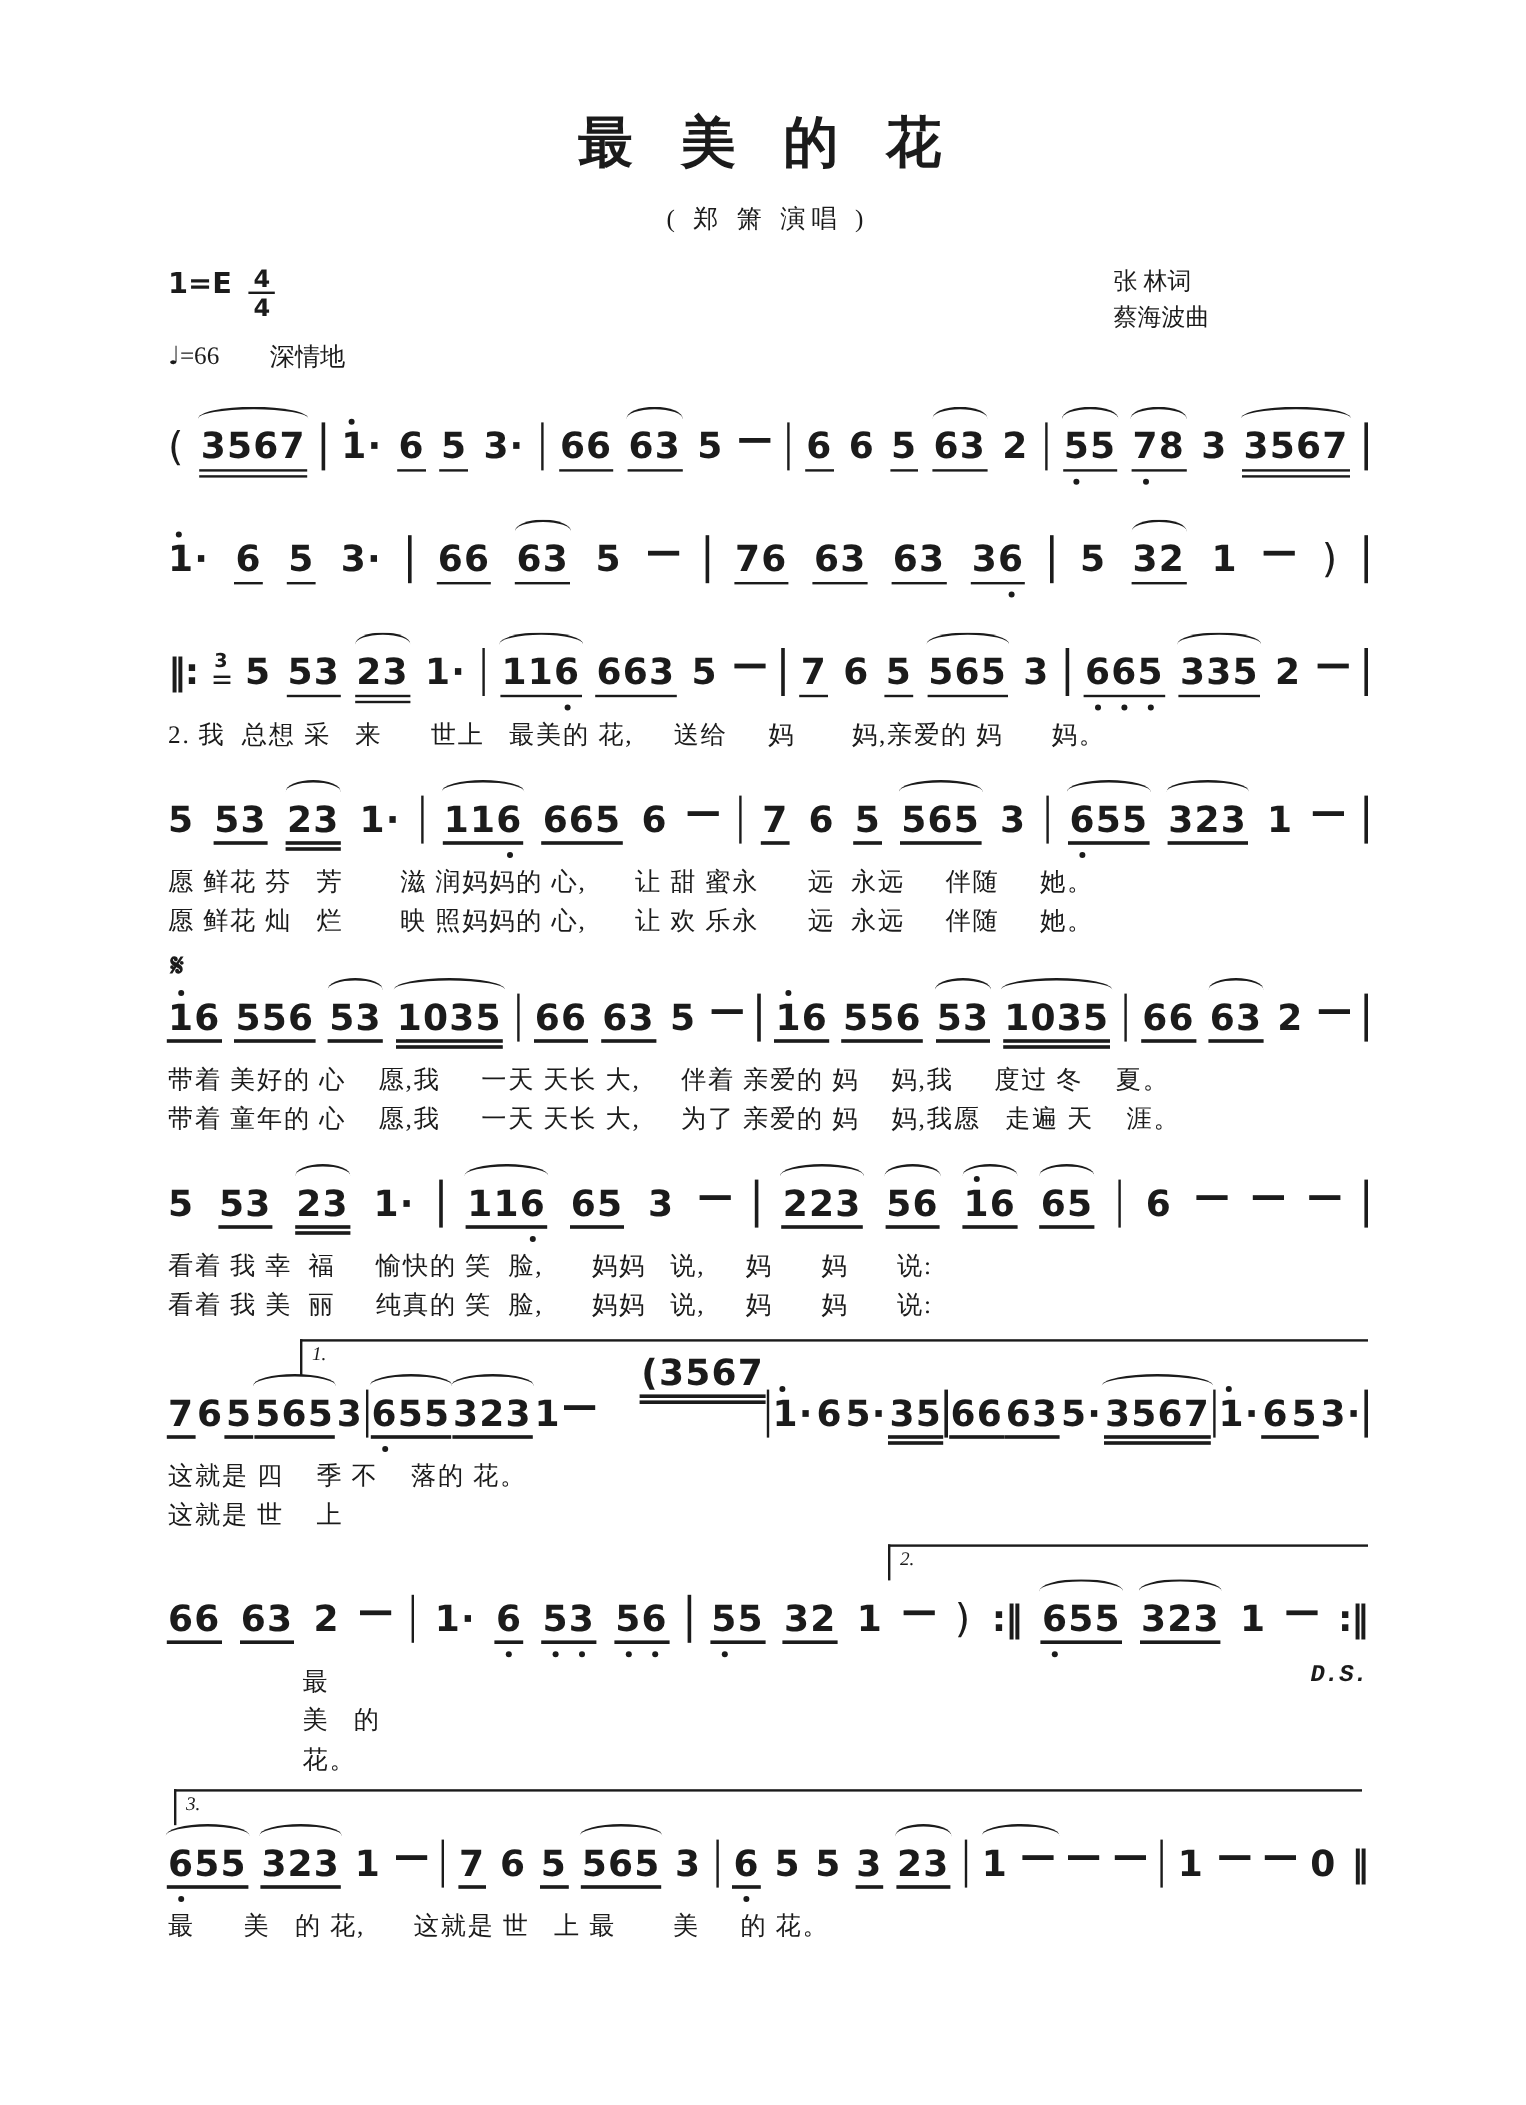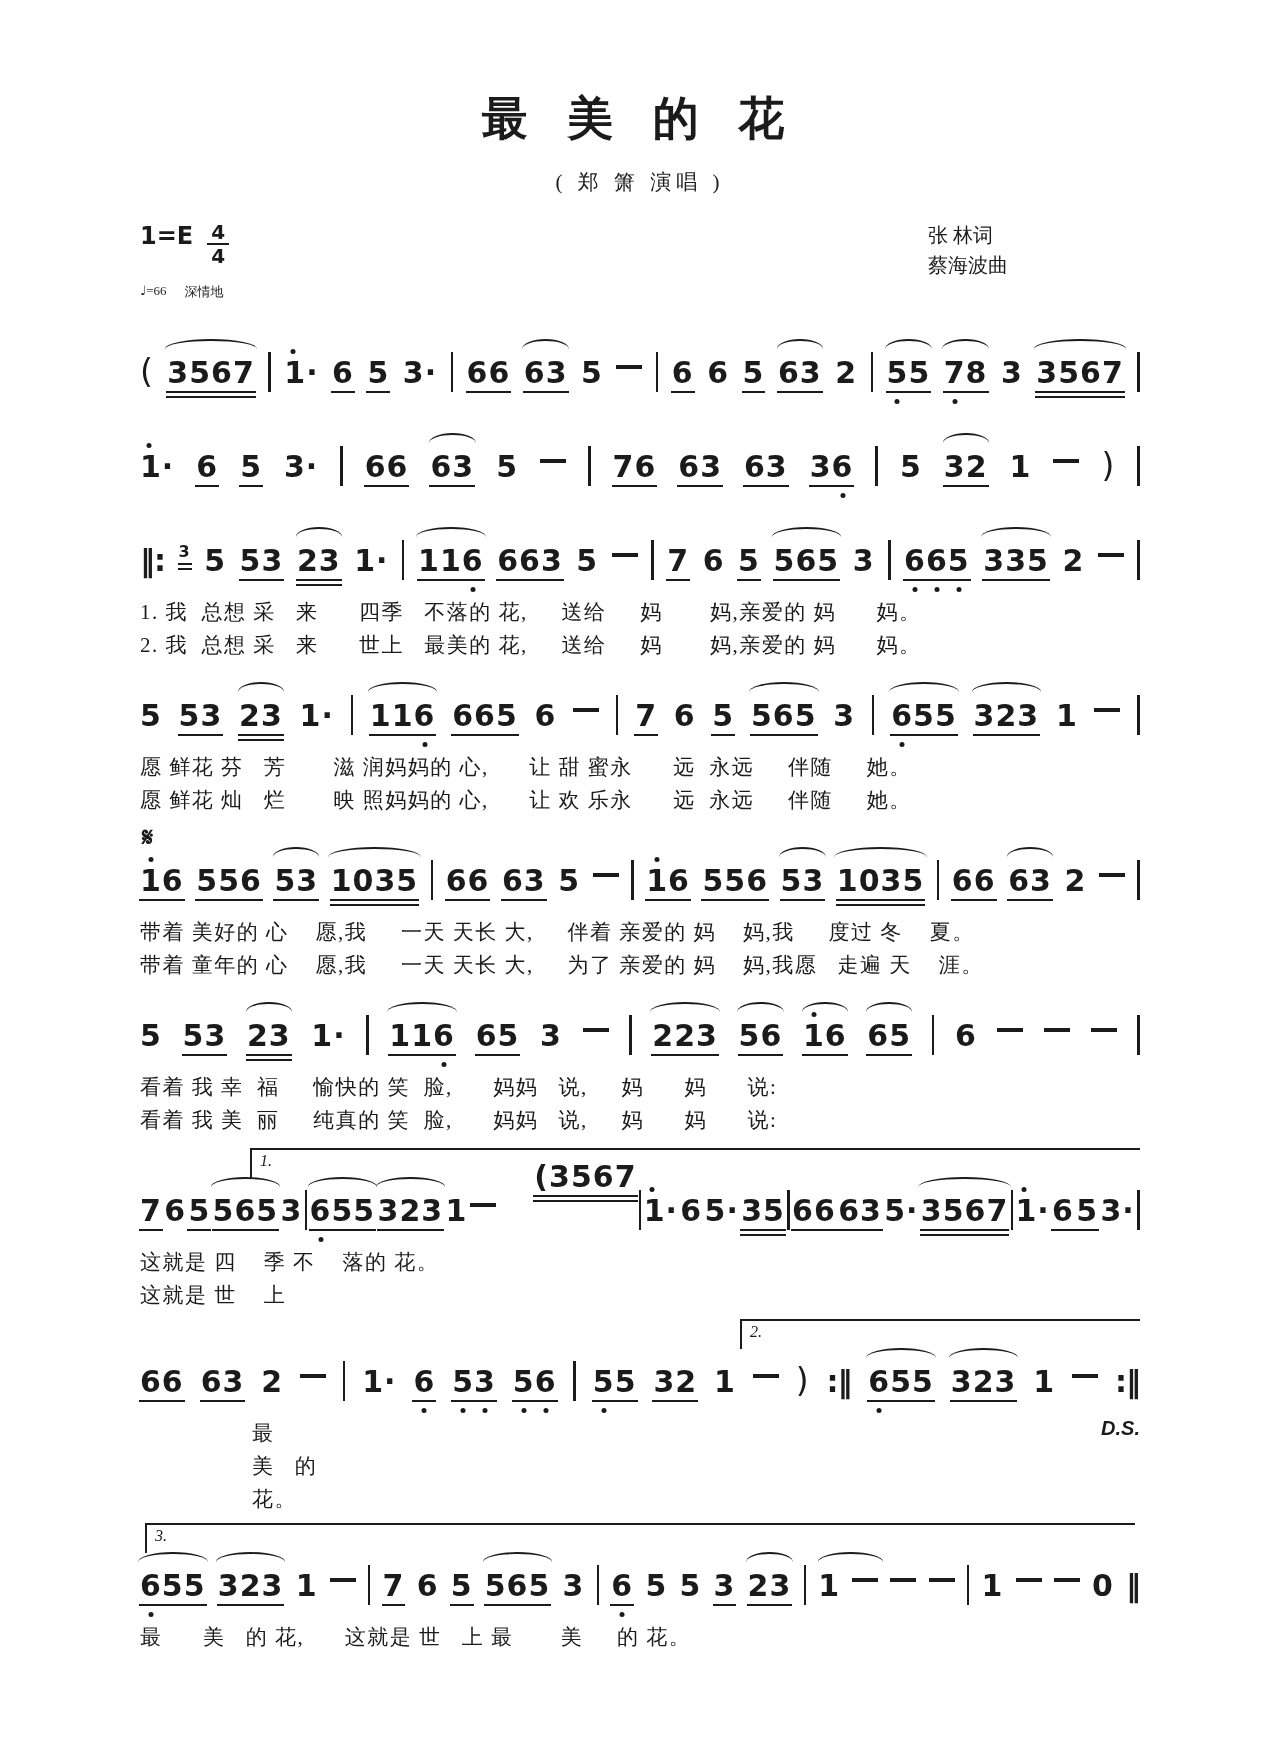--- a/index.html
+++ b/index.html
@@ -8,21 +8,21 @@
   body{font-family:"Liberation Serif", serif; color:var(--ink); padding:88px 132px 0 140px;}
 
   
   .title{ text-align:center; font-size:46px; font-weight:bold; letter-spacing:14px; }
   .subtitle{ text-align:center; font-size:21px; letter-spacing:5px; margin-top:18px; }
   .meta{ position:relative; margin-top:26px; height:86px; }
   .keyrow{ font-size:24px; font-weight:bold; font-family:"DejaVu Sans", sans-serif; display:flex; gap:14px;}
   .ts{ display:inline-flex; flex-direction:column; line-height:1.02; font-size:20px; text-align:center; font-weight:bold;}
   .ts .num{ border-bottom:2.5px solid var(--ink); padding:0 4px 1px;}
   .ts .den{ padding:1px 4px 0;}
-  .temporow{ margin-top:16px; font-size:13px; display:flex; gap:18px; align-items:flex-start;}
+  .temporow{ margin-top:16px; font-size:21px; display:flex; gap:42px; align-items:center;}
   .temponote{ font-family:"DejaVu Sans", sans-serif; font-weight:bold;}
   .credits{ position:absolute; right:132px; top:-2px; text-align:left; font-size:20px; line-height:1.5;}
 
   
   .score{ margin-top:20px; }
   .system{ position:relative; }
   .nrow{ display:flex; justify-content:space-between; align-items:flex-end; padding:24px 0 20px; }
   .note{ position:relative; display:inline-block; line-height:1; }
   .note .txt{ font-family:"DejaVu Sans", sans-serif; font-weight:bold; font-size:30px; letter-spacing:1px; font-style:normal;}
   .paren .txt{ font-weight:normal; font-size:33px; }
@@ -31,21 +31,21 @@
   .pickup{ transform:translateY(-34px); }
   .ul{ position:absolute; left:-1px; right:-1px; height:2.5px; background:var(--ink); }
   .odot{ position:absolute; width:5px; height:5px; border-radius:50%; background:var(--ink); transform:translateX(-50%);}
   .slur{ position:absolute; left:-3%; width:106%; height:11px; top:-19px; border-top:2.5px solid var(--ink); border-radius:55% 55% 0 0/100% 100% 0 0;}
   .barline{ width:2.5px; height:40px; background:var(--ink); margin-bottom:-4px;}
   .dash{ width:26px; height:4px; background:var(--ink); align-self:center; margin-bottom:6px;}
   .rpt{ font-family:"DejaVu Sans", sans-serif; font-weight:bold; font-size:30px; letter-spacing:-1px; line-height:1;}
   .gapsp{ width:34px; }
   .lyric{ font-size:21px; white-space:pre-wrap; line-height:1.55; letter-spacing:1.5px;}
   .lrow{ display:flex; justify-content:space-between; align-items:flex-start;}
-  .ds{ font-style:italic; font-weight:bold; font-size:20px; font-family:Liberation Sans, sans-serif;}
+  .ds{ font-style:italic; font-weight:bold; font-size:20px; font-family:Liberation Mono, monospace;}
   .volta{ position:absolute; top:2px; height:30px; border-top:2.5px solid var(--ink); border-left:2.5px solid var(--ink);}
   .volta-label{ font-style:italic; font-size:16px; padding:2px 0 0 8px; display:inline-block;}
   .has-volta .nrow{ padding-top:44px; }
   .segno{ position:absolute; top:-4px; left:2px; font-size:26px; font-weight:bold; font-family:"DejaVu Sans", sans-serif;}
   .has-segno .nrow{ padding-top:34px; }
   .mb1{ margin-bottom:14px; } .mb2{ margin-bottom:10px; } .mb3{ margin-bottom:6px; }
 </style>
 </head>
 <body>
 
@@ -151,21 +151,20 @@
         <span class="note"><b class="txt">3</b></span>
         <span class="barline"></span>
         <span class="note"><b class="txt">665</b><i class="ul" style="bottom: -5px;"></i><i class="odot" style="left: 16.6667%; bottom: -16px;"></i><i class="odot" style="left: 50%; bottom: -16px;"></i><i class="odot" style="left: 83.3333%; bottom: -16px;"></i></span>
         <span class="note"><b class="txt">335</b><i class="ul" style="bottom: -5px;"></i><i class="slur"></i></span>
         <span class="note"><b class="txt">2</b></span>
         <span class="dash"></span>
         <span class="barline"></span>
       </div>
       <div class="lrow">
         <div>
-          <div class="lyric">1. 我  总想 采   来      四季   不落的 花,     送给     妈       妈,亲爱的 妈      妈。</div>
           <div class="lyric">2. 我  总想 采   来      世上   最美的 花,     送给     妈       妈,亲爱的 妈      妈。</div>
         </div>
       </div>
     </div>
     <div class="system mb2">
       <div class="nrow">
         <span class="note"><b class="txt">5</b></span>
         <span class="note"><b class="txt">53</b><i class="ul" style="bottom: -5px;"></i></span>
         <span class="note"><b class="txt">23</b><i class="ul" style="bottom: -5px;"></i><i class="ul" style="bottom: -10px;"></i><i class="slur"></i></span>
         <span class="note"><b class="txt">1·</b></span>

